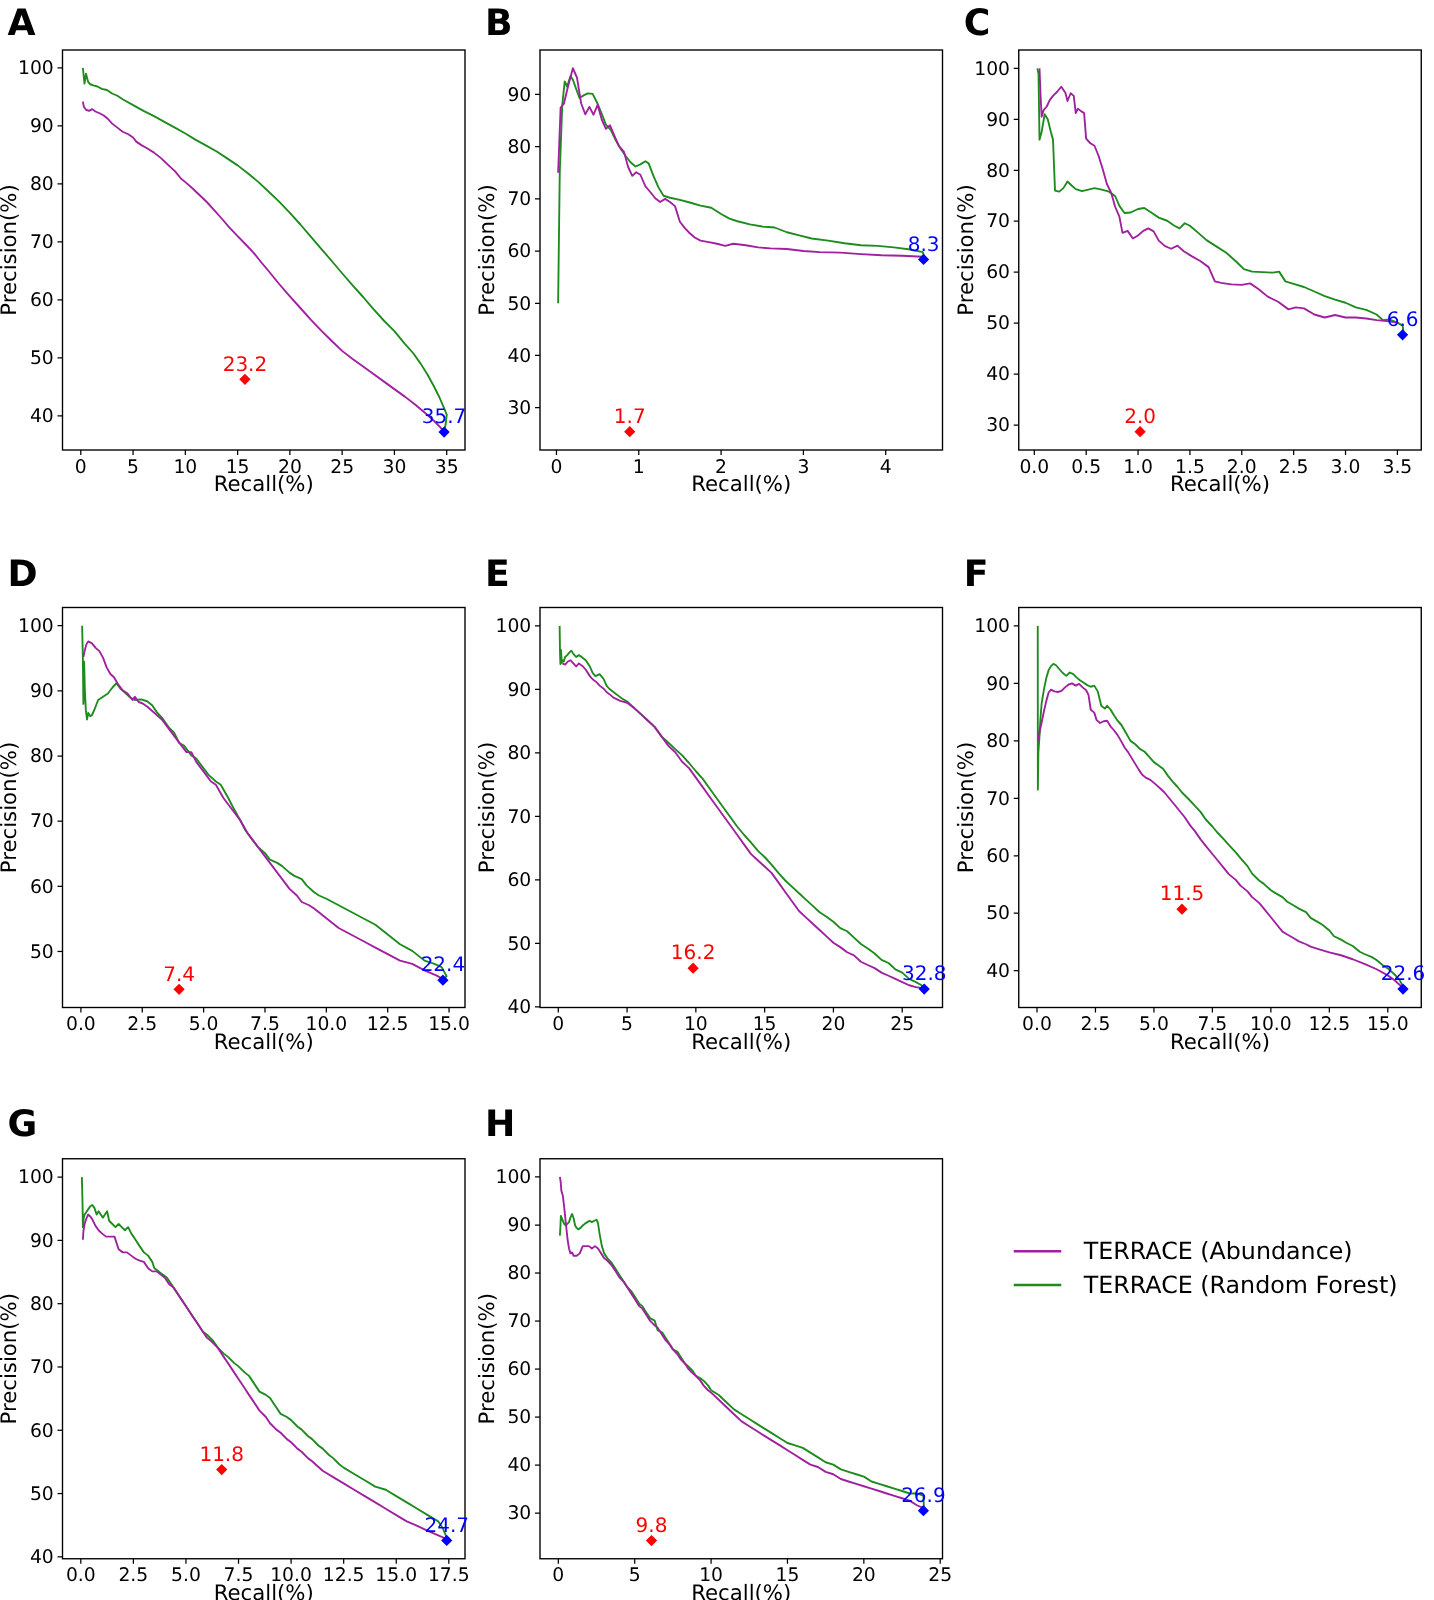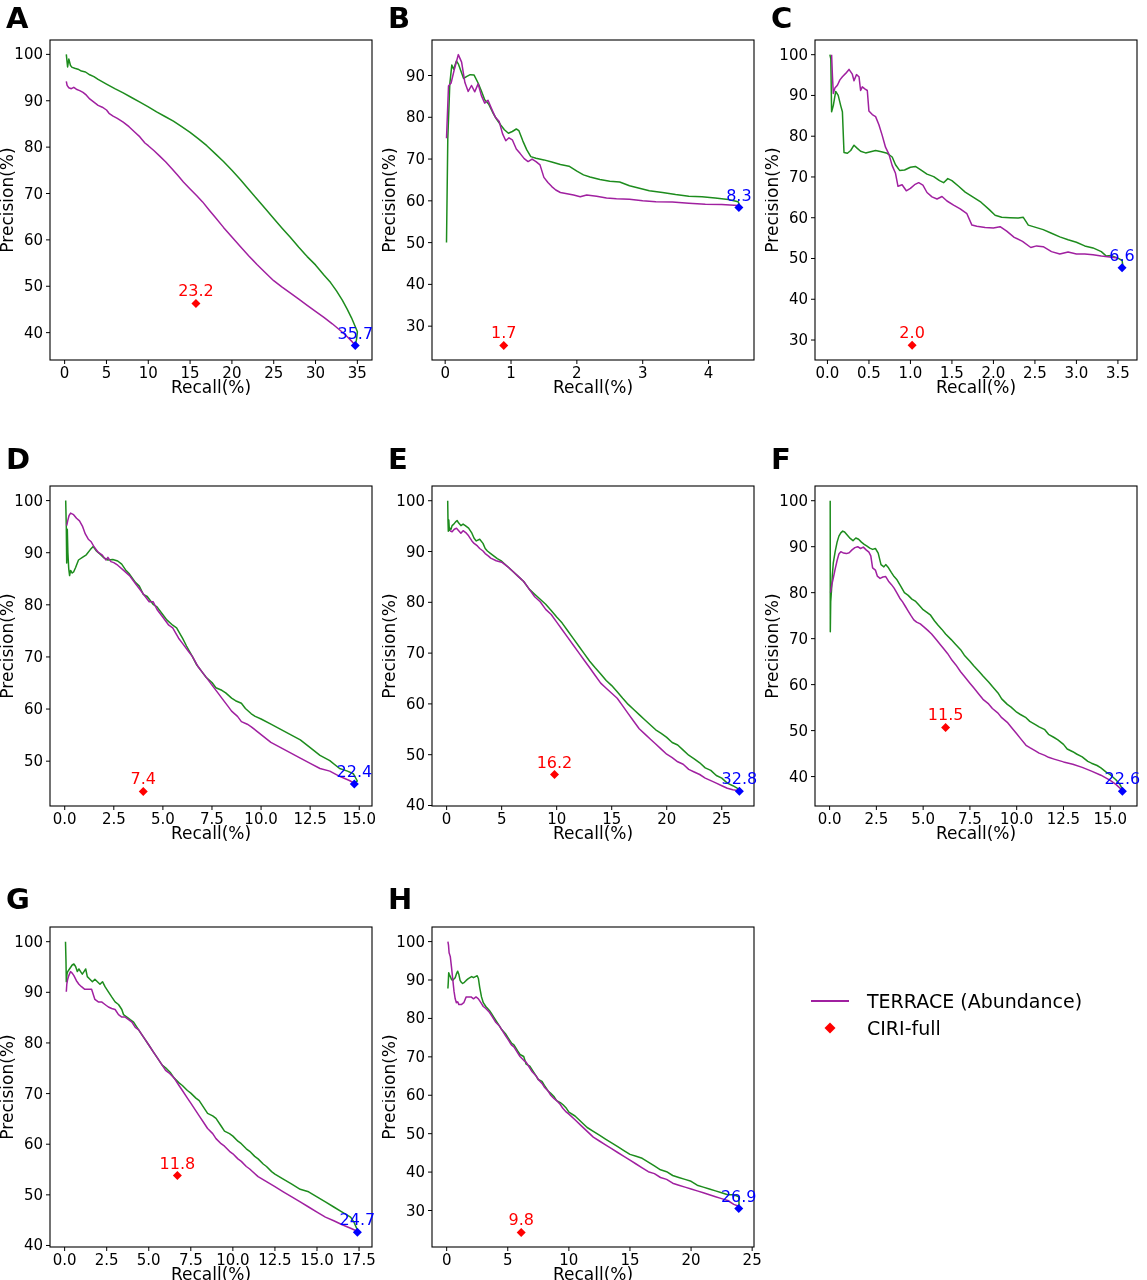--- a/index.html
+++ b/index.html
@@ -470,20 +470,20 @@
   <div class="cell r3" style="left:765px;top:870px;width:382px;height:410px">
     <div class="legend-box">
       <div class="legend-item">
         <svg class="lg-swatch" viewBox="0 0 46 14">
           <line x1="4" y1="7" x2="42" y2="7" stroke-width="2" stroke="#a020a0"></line>
         </svg>
         <span class="lg-label">TERRACE (Abundance)</span>
       </div>
       <div class="legend-item">
         <svg class="lg-swatch" viewBox="0 0 46 14">
-          <path d="M23 1.5 L28.5 7 L23 12.5 L17.5 7 Z" fill="#ff0000"></path>
+          <line x1="4" y1="7" x2="42" y2="7" stroke-width="2" stroke="#1d8c1d"></line>
         </svg>
-        <span class="lg-label">CIRI-full</span>
+        <span class="lg-label">TERRACE (Random Forest)</span>
       </div>
     </div>
   </div>
 
 </div>
 
 </body></html>

